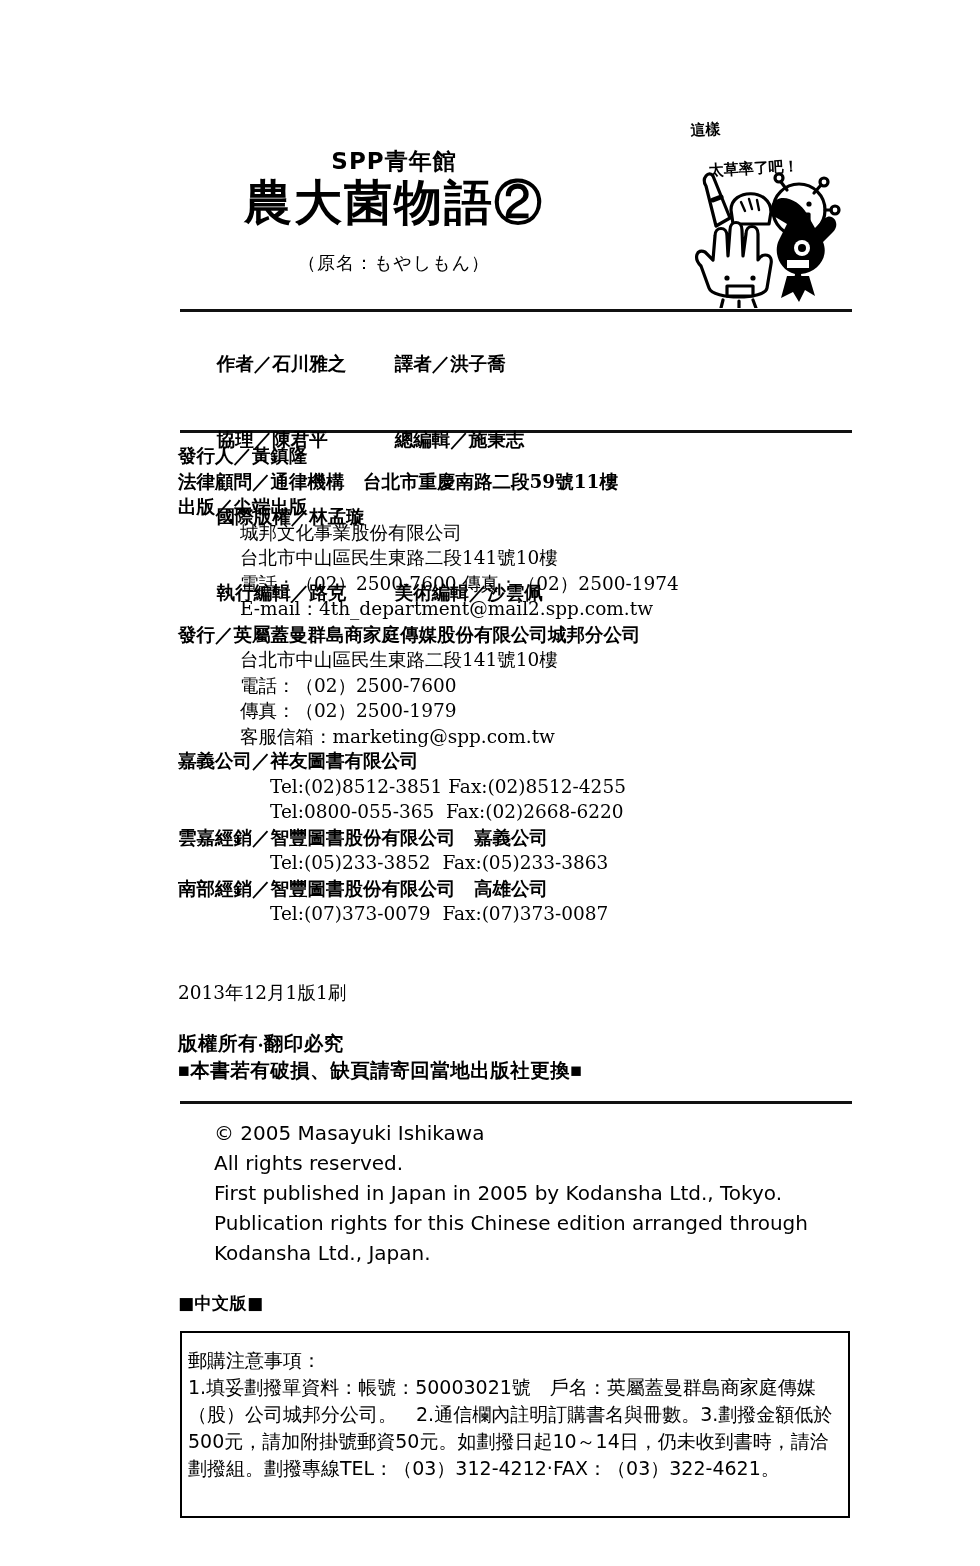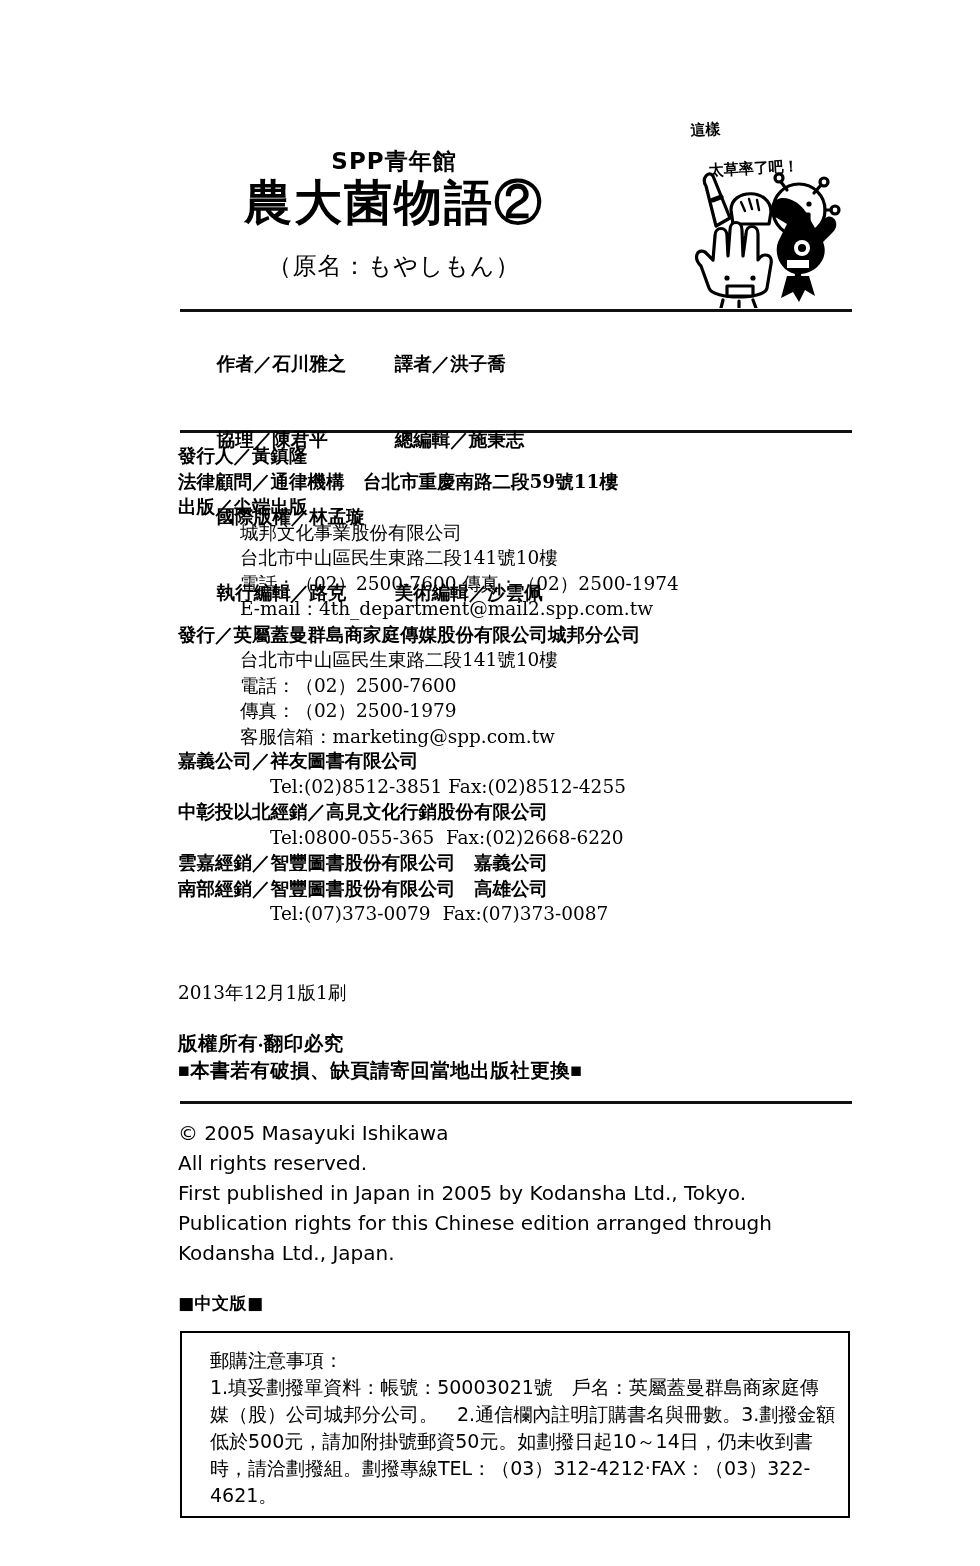--- a/index.html
+++ b/index.html
@@ -42,21 +42,21 @@
   .main-title {
     font-family: Liberation Mono, monospace;
     font-weight: bold;
     font-size: 48px;
     letter-spacing: 2px;
     line-height: 1.08;
     margin: 0 0 20px 0;
   }
   .orig-title {
     font-family: "DejaVu Sans", "Liberation Sans", sans-serif;
-    font-size: 24px;
+    font-size: 18px;
     letter-spacing: 1px;
     line-height: 1.1;
     margin: 8px;
   }
 
   
   .mascot {
     position: absolute;
     left: 683px;
     top: 96px;
@@ -130,21 +130,21 @@
   .rights { top: 1030px; }
   .rights .line {
     font-family: Liberation Serif, serif;
     font-weight: bold;
     font-size: 19.5px;
     line-height: 27px;
     letter-spacing: 0.5px;
   }
 
   
-  .copyright { top: 1118px; }
+  .copyright { top: 1118px; margin-left: 36px; }
   .copyright .line {
     font-family: "DejaVu Sans", "Liberation Sans", sans-serif;
     font-size: 20px;
     line-height: 30px;
     letter-spacing: 0px;
   }
 
   
   .cn-edition { top: 1292px; }
   .cn-edition .line {
@@ -159,21 +159,21 @@
   .mailbox {
     position: absolute;
     left: 180px;
     top: 1331px;
     width: 670px;
     height: 187px;
     border: 2px solid #000;
     box-sizing: border-box;
   }
   .mailbox-inner {
-    padding: 14px 12px 10px 28px;
+    padding: 14px 12px 10px 6px;
     font-family: "DejaVu Sans", "Liberation Sans", sans-serif;
     font-size: 19px;
     line-height: 27px;
     letter-spacing: 0px;
   }
   .mailbox-inner .mline { white-space: pre-wrap; }
 </style>
 </head>
 <body>
 
@@ -273,23 +273,23 @@
     <div class="line b">發行／英屬蓋曼群島商家庭傳媒股份有限公司城邦分公司</div>
     <div class="line indent">台北市中山區民生東路二段141號10樓</div>
     <div class="line indent">電話：（02）2500-7600</div>
     <div class="line indent">傳真：（02）2500-1979</div>
     <div class="line indent">客服信箱：marketing@spp.com.tw</div>
   </div>
 
   <div class="block distrib">
     <div class="line b">嘉義公司／祥友圖書有限公司</div>
     <div class="line indent tel">Tel:(02)8512-3851 Fax:(02)8512-4255</div>
-    <div class="line b">中彰投以北經銷／高見文化行銷股份有限公司</div>
     <div class="line indent tel">Tel:0800-055-365  Fax:(02)2668-6220</div>
     <div class="line b">雲嘉經銷／智豐圖書股份有限公司　嘉義公司</div>
+    <div class="line indent tel">Tel:(05)233-3852  Fax:(05)233-3863</div>
     <div class="line b">南部經銷／智豐圖書股份有限公司　高雄公司</div>
     <div class="line indent tel">Tel:(07)373-0079  Fax:(07)373-0087</div>
   </div>
 
   <div class="block printdate">
     <div class="line">2013年12月1版1刷</div>
   </div>
 
   <div class="block rights">
     <div class="line">版權所有‧翻印必究</div>

